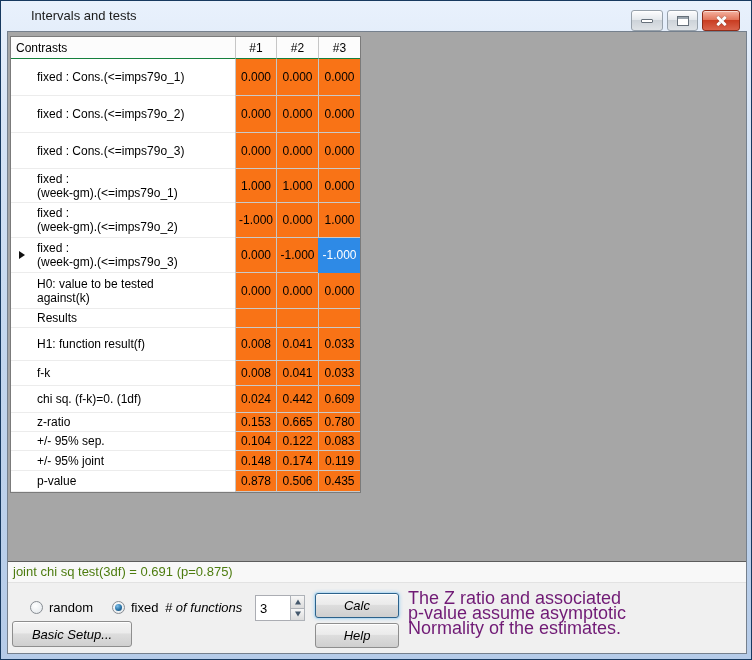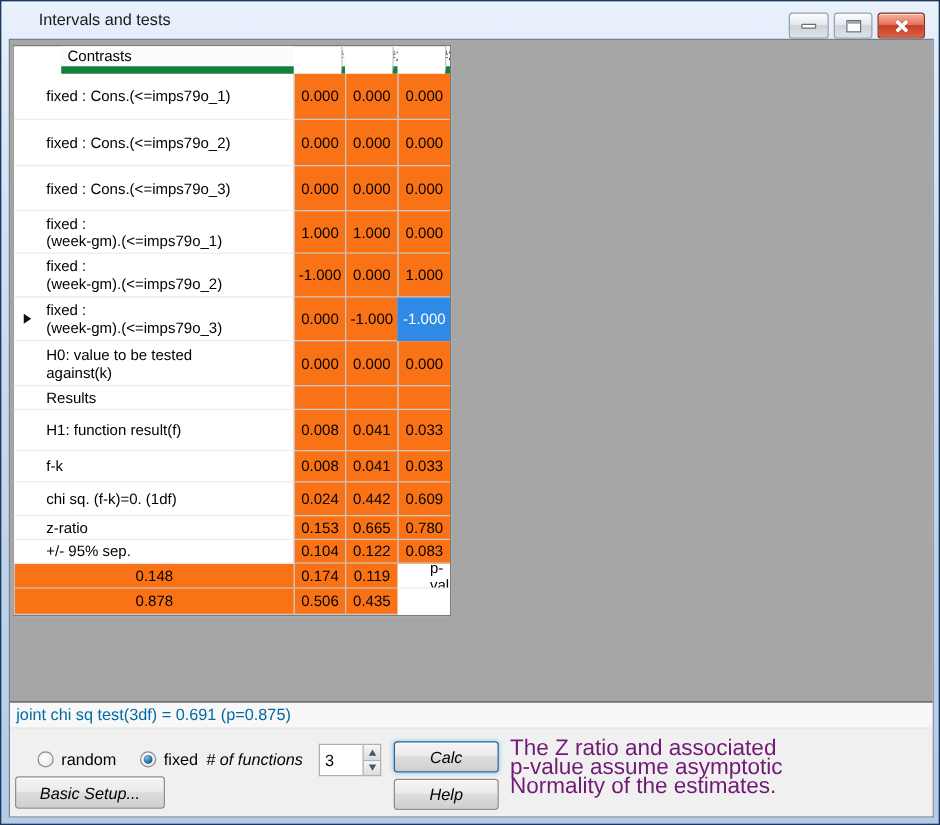--- a/index.html
+++ b/index.html
@@ -40,41 +40,41 @@
     border:1px solid #75808d; background:#f0f0f0;
   }
   .gray-panel { position:relative; width:738px; height:530px; background:#a6a6a6; border-bottom:1px solid #5d5d5d; }
 
   .grid {
     position:absolute; left:2px; top:4px; width:351px;
     background:#fff; border:1px solid #7b7b7b;
     display:grid; grid-template-columns:224px 41px 42px 42px;
   }
   .cell { font-size:12px; color:#000; overflow:hidden; }
-  .hdr { background:#fcfcfc; border-bottom:6px solid #15803d; display:flex; align-items:center;margin-left:38px; }
+  .hdr { background:#fcfcfc; border-bottom:1px solid #15803d; display:flex; align-items:center; }
   .lbl-hdr { padding-left:5px; }
   .vhdr { justify-content:center; border-left:1px solid #c6c6c6; }
   .lbl {
     position:relative; display:flex; align-items:center; padding-left:26px;
     white-space:pre-line; line-height:14px; border-bottom:1px solid #ececec;
   }
   .val {
     display:flex; align-items:center; justify-content:center;
     border-left:1px solid #c6c6c6; border-bottom:1px solid #c9c9c9; background:#f97316;
   }
   .val.sel { background:var(--sel,#2e8ae6); color:#fff; border-color:var(--sel,#2e8ae6); }
   .marker {
     position:absolute; left:8px; top:50%; transform:translateY(-50%);
     width:0; height:0; border-left:6px solid #111;
     border-top:4px solid transparent; border-bottom:4px solid transparent;
   }
 
   .status {
     width:738px; height:21px; background:#f8f8f8; border-bottom:1px solid #e2e2e2;
-    font-size:13px; line-height:20px; padding-left:5px; color:#0369a1;
+    font-size:13px; line-height:20px; padding-left:5px; color:#4d7c0f;
   }
   .footer { position:relative; width:738px; height:70px; background:#f0f0f0; }
 
   .radio {
     position:absolute; width:13px; height:13px; border-radius:50%;
     border:1px solid #878c92; background:radial-gradient(circle at 40% 35%, #ffffff 0%, #e9edf0 70%, #d7dde2 100%);
     cursor:pointer;
   }
   .radio.checked::after {
     content:""; position:absolute; left:2px; top:2px; right:2px; bottom:2px; border-radius:50%;
@@ -187,20 +187,21 @@
           <div class="cell val">0.442</div>
           <div class="cell val">0.609</div>
           <div class="cell lbl">z-ratio</div>
           <div class="cell val">0.153</div>
           <div class="cell val">0.665</div>
           <div class="cell val">0.780</div>
           <div class="cell lbl">+/- 95% sep.</div>
           <div class="cell val">0.104</div>
           <div class="cell val">0.122</div>
           <div class="cell val">0.083</div>
+          <div class="cell lbl">+/- 95% joint</div>
           <div class="cell val">0.148</div>
           <div class="cell val">0.174</div>
           <div class="cell val">0.119</div>
           <div class="cell lbl">p-value</div>
           <div class="cell val">0.878</div>
           <div class="cell val">0.506</div>
           <div class="cell val">0.435</div>
         </div>
     </div>
 

